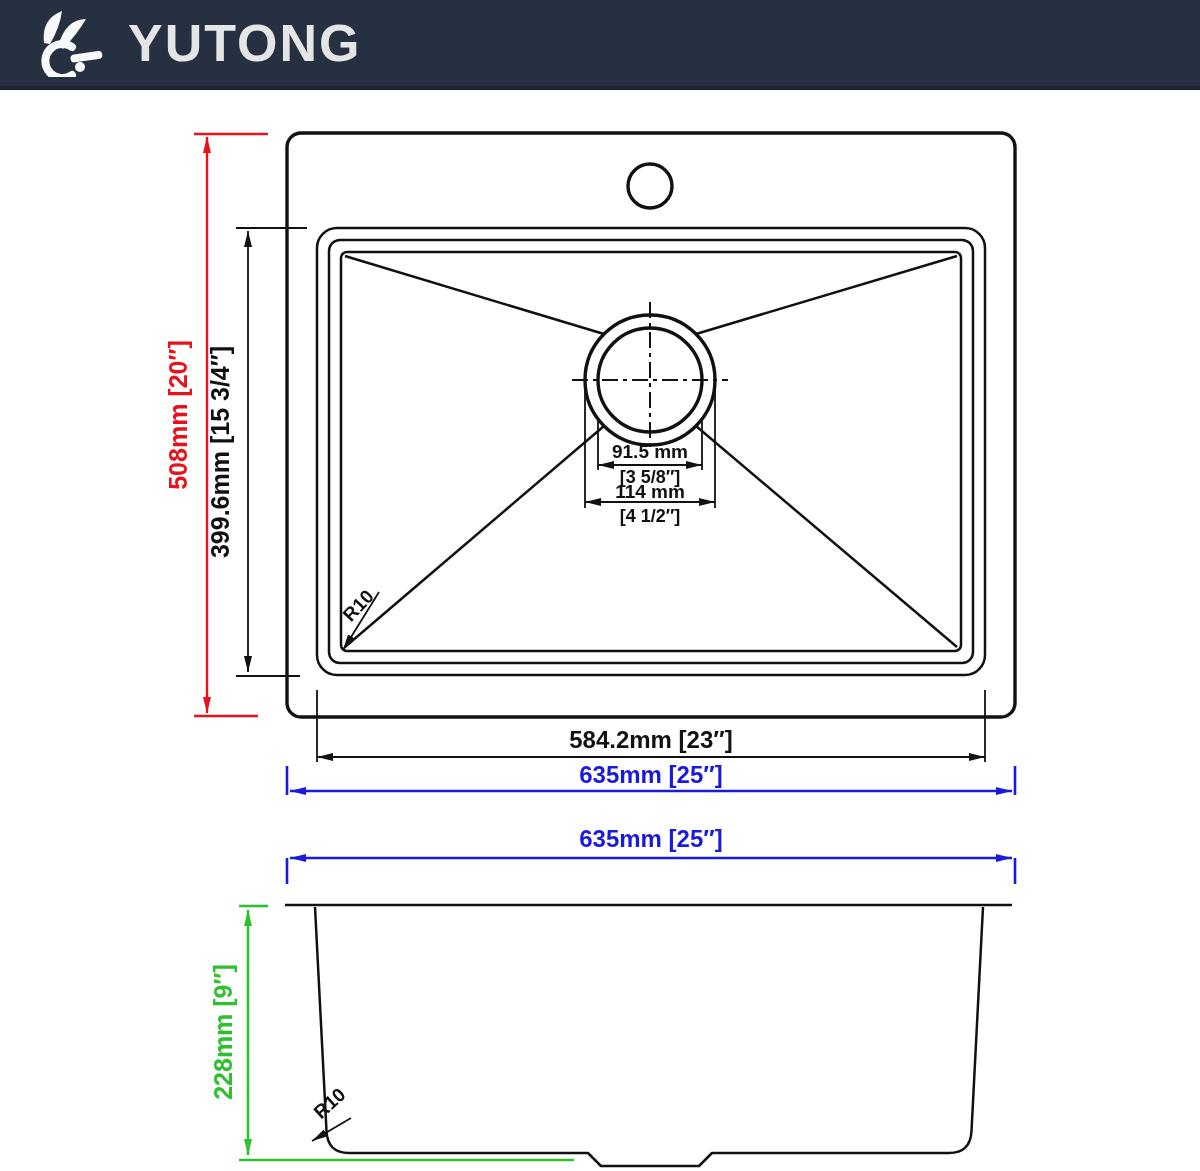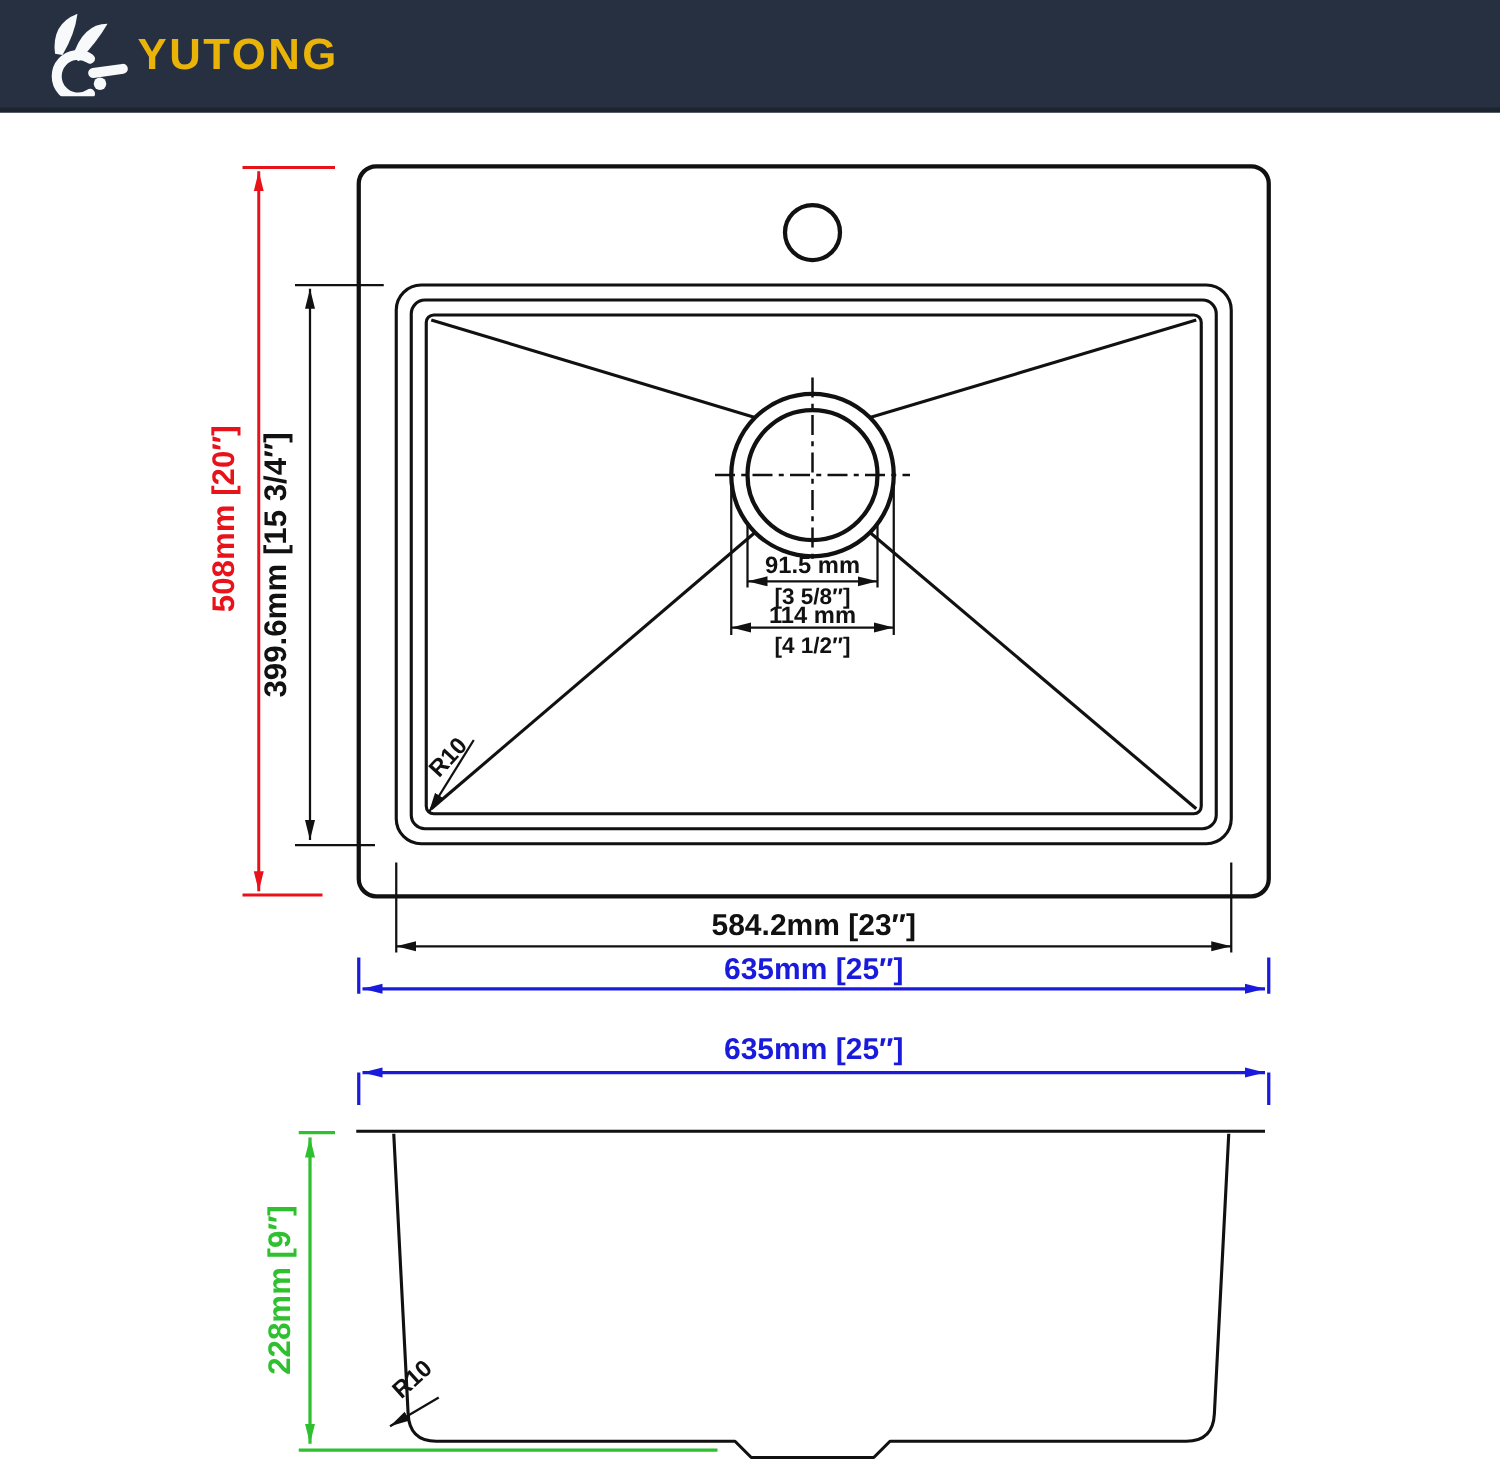--- a/index.html
+++ b/index.html
@@ -3,21 +3,21 @@
 <meta charset="utf-8">
 <style>
   html,body{margin:0;padding:0;background:#fff;}
   .page{position:relative;width:1200px;height:1171px;background:#ffffff;overflow:hidden;
         font-family:"Liberation Sans",sans-serif;}
   
   .hdr{position:absolute;left:0;top:0;width:1200px;height:90px;
        background:var(--header-bg,#273040);border-bottom:4px solid #1c2430;
        display:flex;align-items:center;box-sizing:border-box;}
   .logo{margin-left:28px;flex:0 0 auto;}
-  .brand{color:#eab308;font-size:35px;font-weight:bold;letter-spacing:2px;margin-left:0;line-height:1;}
+  .brand{color:#e5e5e5;font-size:52px;font-weight:bold;letter-spacing:2px;margin-left:18px;line-height:1;}
   
   .draw{position:absolute;left:0;top:0;}
   .ln{stroke:var(--line-black,#111);fill:none;stroke-width:2.5;stroke-linejoin:round;}
   .thick{stroke-width:3.4;}
   .thin{stroke-width:1.8;}
   .cl{stroke:var(--line-black,#111);fill:none;stroke-width:2;stroke-dasharray:16 5 4 5;}
   .red-l{stroke:var(--dimension-red,#e8121a);fill:none;stroke-width:2.4;}
   .blue-l{stroke:var(--dimension-blue,#1a1add);fill:none;stroke-width:2.6;}
   .green-l{stroke:var(--dimension-green,#2fc02f);fill:none;stroke-width:2.6;}
   text{font-family:"Liberation Sans",sans-serif;font-weight:bold;fill:var(--line-black,#111);}

